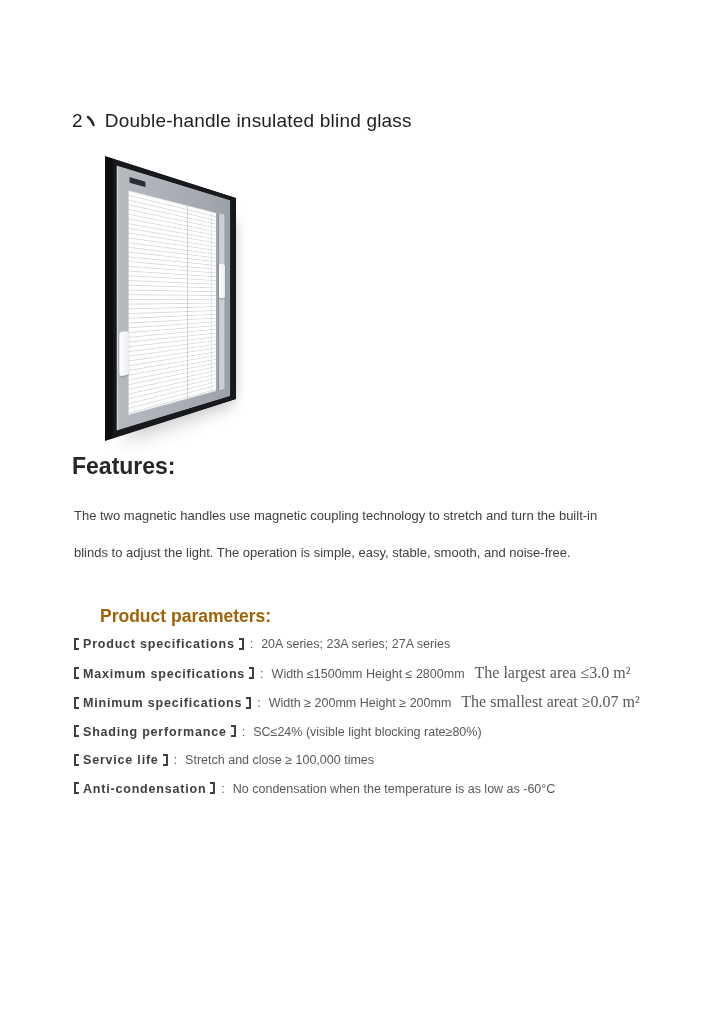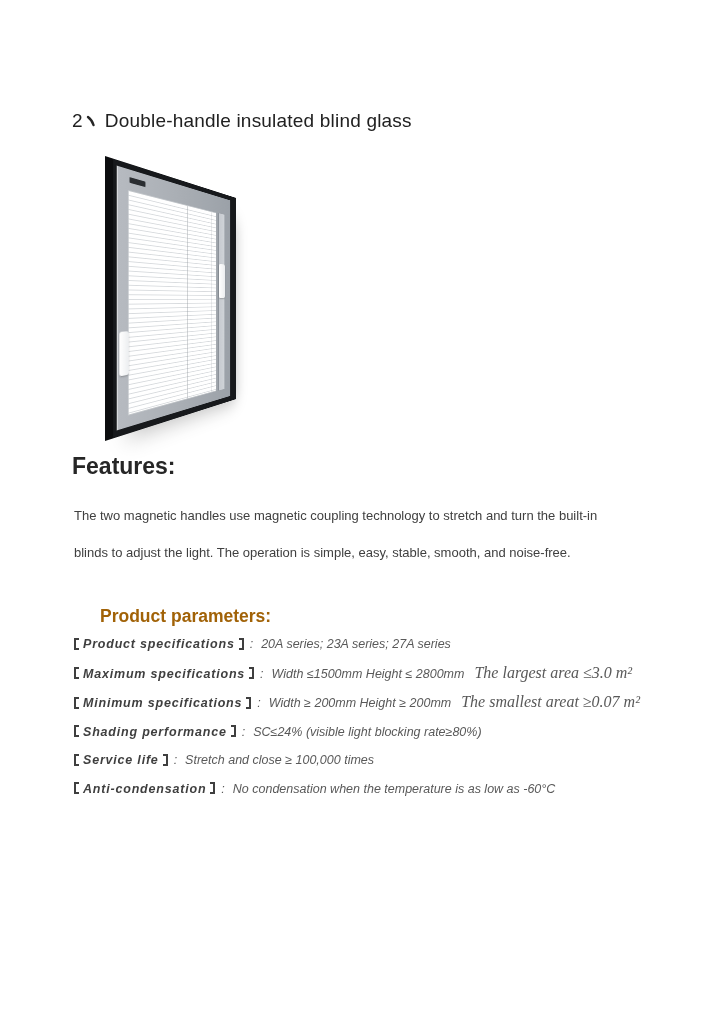--- a/index.html
+++ b/index.html
@@ -68,21 +68,21 @@
   .features-body {
     position:absolute; left:74px; top:497px; width:580px;
     font-size:13px; color:#404040; line-height:37px; white-space:nowrap;
   }
   .params-heading {
     position:absolute; left:88px; top:594px; margin:12px;
     font-size:17.5px; font-weight:700; color:#a16207;
   }
 
   
-  .params-list { position:absolute; left:74px; top:630px; width:640px;font-style:italic; }
+  .params-list { position:absolute; left:74px; top:630px; width:640px; }
   .param-row { line-height:28.6px; white-space:nowrap; font-size:12.5px; }
   .plabel { font-weight:700; color:#3f3f3f; letter-spacing:0.8px; }
   .lbr, .rbr {
     display:inline-block; width:5px; height:12px; vertical-align:-1.5px;
   }
   .lbr { border-left:2px solid #3f3f3f; border-top:2px solid #3f3f3f; border-bottom:2px solid #3f3f3f; margin-right:4px; }
   .rbr { border-right:2px solid #3f3f3f; border-top:2px solid #3f3f3f; border-bottom:2px solid #3f3f3f; margin-left:4px; }
   .pcolon { color:#595959; margin:0 8px 0 6px; }
   .pvalue { color:#595959; }
   .pnote  { color:#595959; font-family:"Liberation Serif", serif; font-size:16px; margin-left:10px; }

